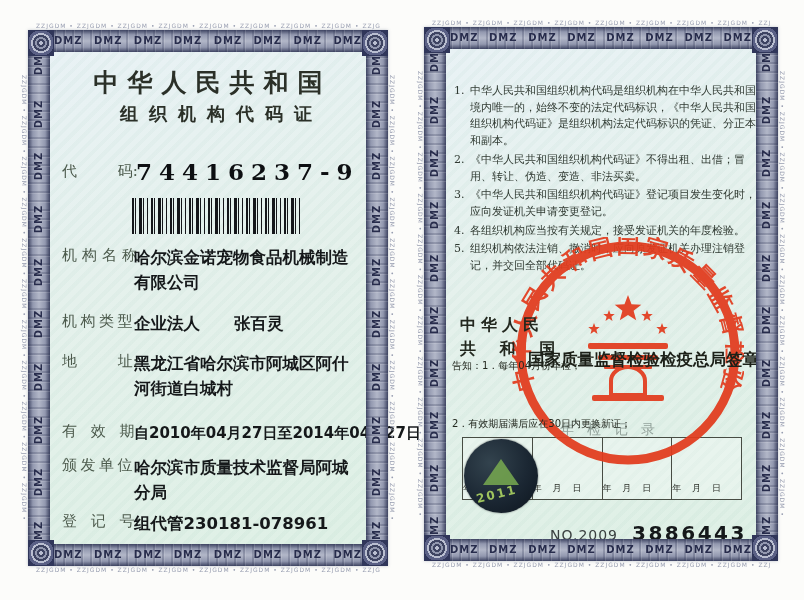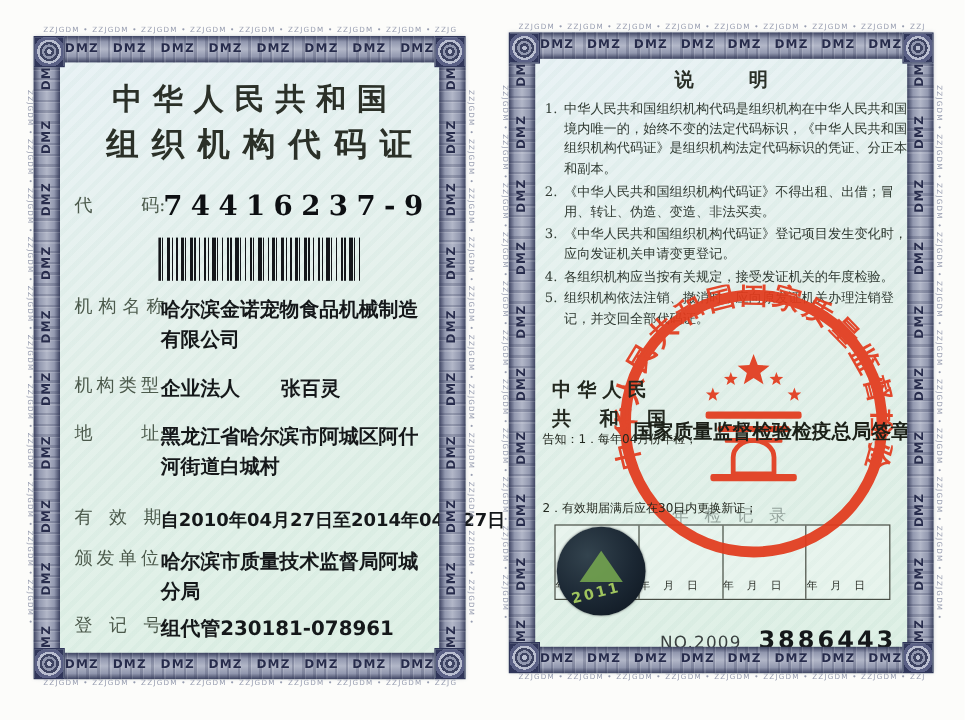--- a/index.html
+++ b/index.html
@@ -38,21 +38,21 @@
         overflow:hidden;text-align:center;z-index:3;}
   .micro-top{top:-8px;left:8px;right:8px;height:8px;}
   .micro-bottom{bottom:-8px;left:8px;right:8px;height:8px;}
   .micro-side{width:8px;top:6px;bottom:6px;writing-mode:vertical-rl;height:auto;}
   .micro-left{left:-8px;} .micro-right{right:-8px;}
 
   
   .lp-title1{position:absolute;top:36px;left:0;right:0;text-align:center;z-index:2;
         font-size:25px;font-weight:bold;color:#2b3028;letter-spacing:9px;padding-left:9px;}
   .lp-title2{position:absolute;top:72px;left:0;right:0;text-align:center;z-index:2;
-        font-size:27px;font-weight:bold;color:#2b3028;letter-spacing:11px;padding-left:27px;}
+        font-size:18px;font-weight:bold;color:#2b3028;letter-spacing:11px;padding-left:27px;}
   .frow{position:absolute;left:0;right:0;z-index:2;}
   .flabel{position:absolute;left:34px;width:86px;font-family:"DejaVu Serif",serif;
         font-size:15px;color:#4c5a4c;white-space:nowrap;}
   .ls4{letter-spacing:3.5px;} .ls5{letter-spacing:5px;}
   .ws37{word-spacing:36px;} .ws9{word-spacing:9px;}
   .fvalue{position:absolute;left:106px;width:226px;font-size:16.5px;font-weight:bold;
         color:#15181a;line-height:1.5;}
   .code-digits{position:absolute;left:108px;top:-4px;font-family:"DejaVu Serif",serif;
         font-size:23px;font-weight:bold;color:#0d0f12;letter-spacing:7px;white-space:nowrap;}
   .barcode{position:absolute;left:104px;top:168px;width:168px;height:36px;z-index:2;
@@ -243,21 +243,20 @@
         <span class="rep">DMZ</span>
         <span class="rep">DMZ</span>
         <span class="rep">DMZ</span>
         <span class="rep">DMZ</span>
       </div>
     <div class="corner c-tl"></div>
     <div class="corner c-tr"></div>
     <div class="corner c-bl"></div>
     <div class="corner c-br"></div>
 
-    <div class="rp-heading">说明</div>
 
     <div class="notes">
       <div class="note">
           <span class="n">1.</span>
           <span class="t">中华人民共和国组织机构代码是组织机构在中华人民共和国境内唯一的，始终不变的法定代码标识，《中华人民共和国组织机构代码证》是组织机构法定代码标识的凭证、分正本和副本。</span>
         </div>
       <div class="note">
           <span class="n">2.</span>
           <span class="t">《中华人民共和国组织机构代码证》不得出租、出借；冒用、转让、伪造、变造、非法买卖。</span>
         </div>

